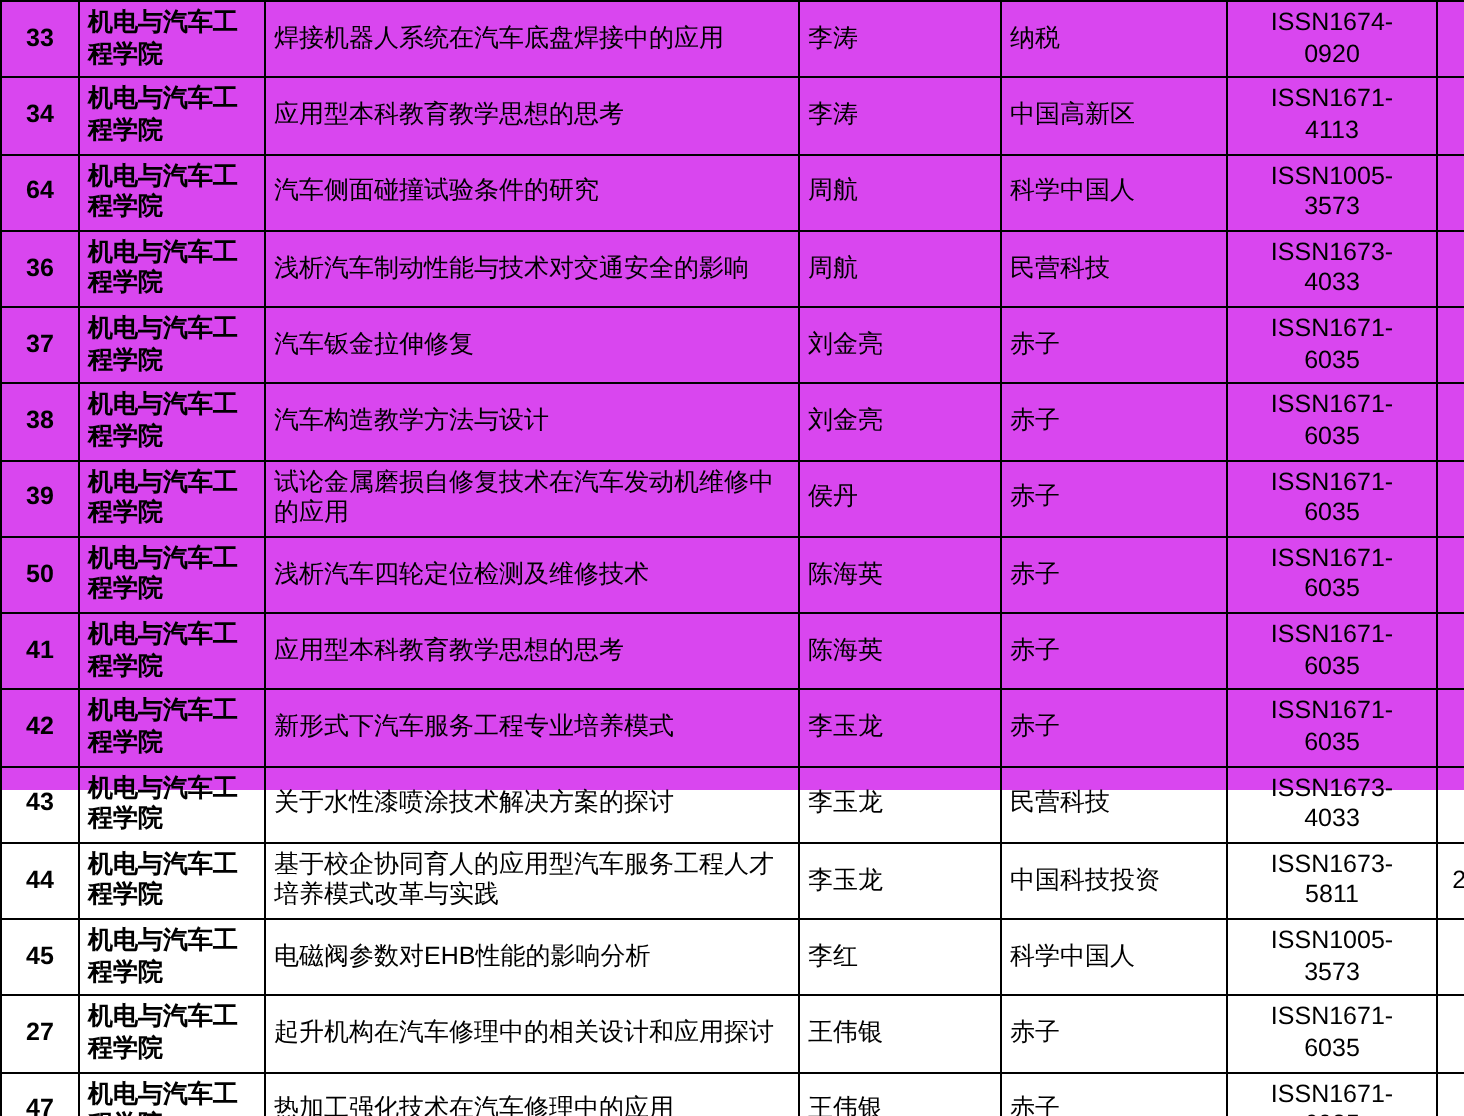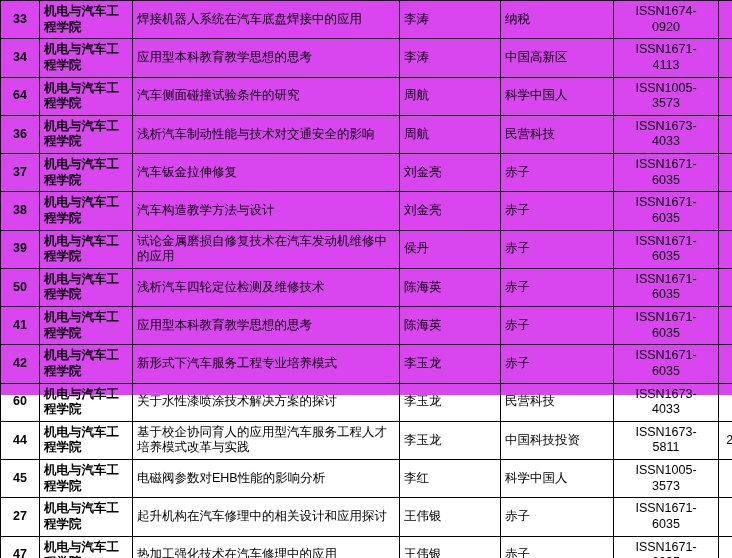--- a/index.html
+++ b/index.html
@@ -206,21 +206,21 @@
           <td class="c-title">新形式下汽车服务工程专业培养模式</td>
           <td class="c-author">李玉龙</td>
           <td class="c-journal">赤子</td>
           <td class="c-issn">
             <span class="issn-line">ISSN1671-</span>
             <span class="issn-line">6035</span>
           </td>
           <td class="c-date">2017.08</td>
         </tr>
         <tr>
-          <td class="c-index">60</td>
+          <td class="c-index">43</td>
           <td class="c-dept">机电与汽车工程学院</td>
           <td class="c-title">关于水性漆喷涂技术解决方案的探讨</td>
           <td class="c-author">李玉龙</td>
           <td class="c-journal">民营科技</td>
           <td class="c-issn">
             <span class="issn-line">ISSN1673-</span>
             <span class="issn-line">4033</span>
           </td>
           <td class="c-date">2017.09</td>
         </tr>

